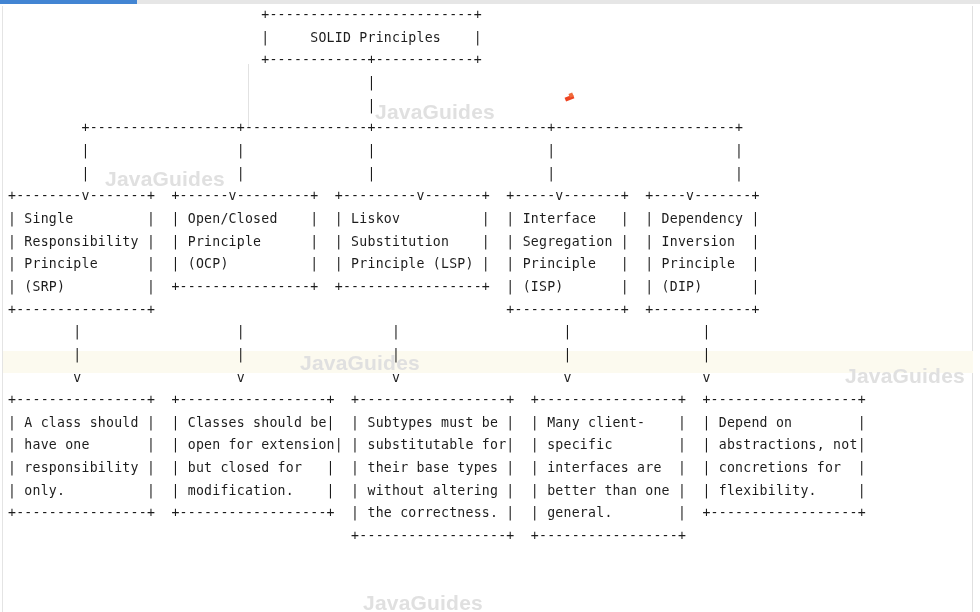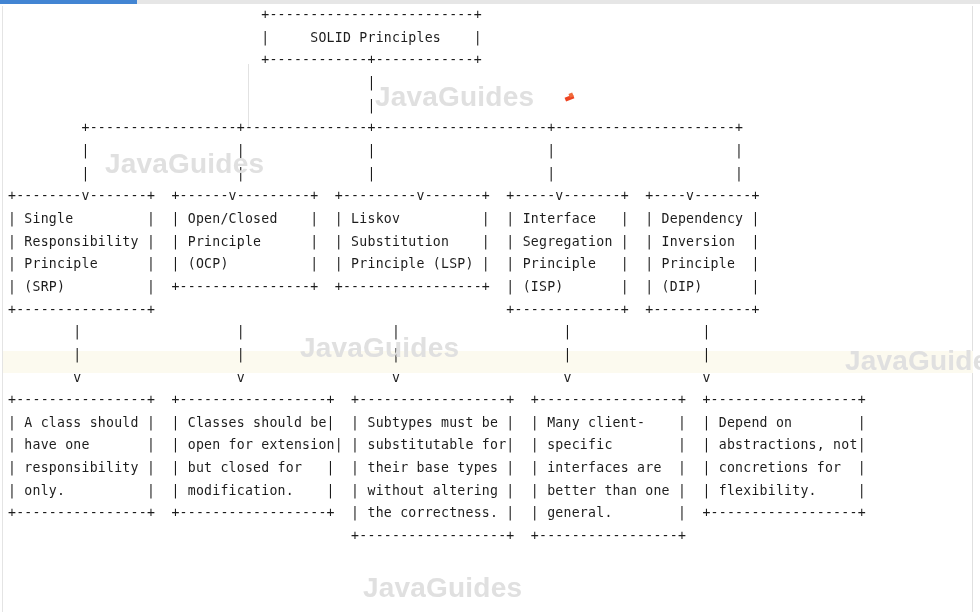--- a/index.html
+++ b/index.html
@@ -76,26 +76,27 @@
     letter-spacing: 0.23px;
     color: #1c1c1c;
     white-space: pre;
     font-weight: 400;
   }
 
   
   .watermark {
     position: absolute;
     font-family: "Liberation Sans", sans-serif;
-    font-size: 28px;
+    font-size: 21px;
     font-weight: bold;
     color: #e0e0e0;
     letter-spacing: 0.2px;
     white-space: nowrap;
     user-select: none;
+    margin-top: 19px;
   }
   .wm-1 { left: 375px; top:  81px; }
   .wm-2 { left: 105px; top: 148px; }
   .wm-3 { left: 300px; top: 332px; }
   .wm-4 { left: 845px; top: 345px; }
   .wm-5 { left: 363px; top: 572px; }
 
   
   #red-mark {
     position: absolute;

